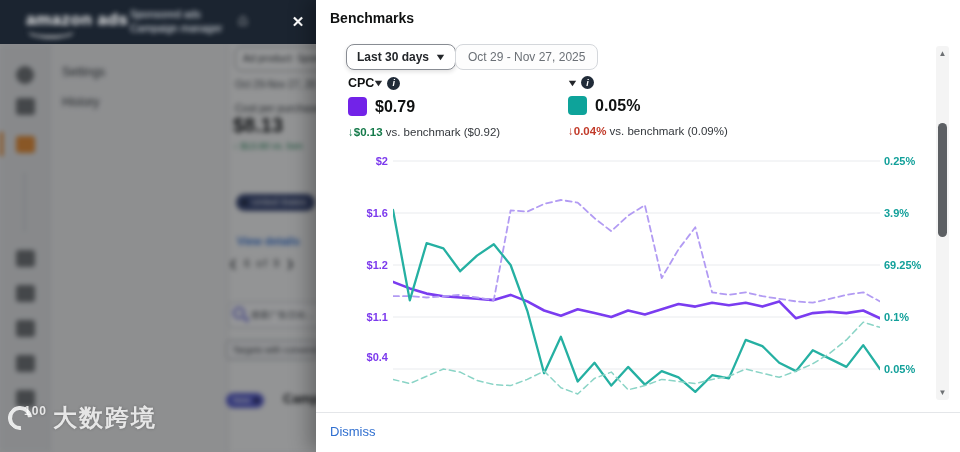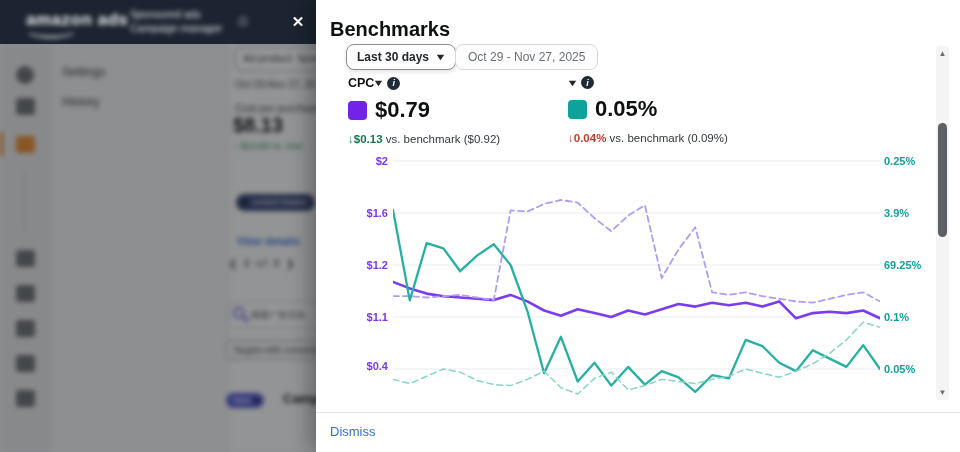--- a/index.html
+++ b/index.html
@@ -44,33 +44,33 @@
   .campaign-h{position:absolute;left:283px;top:347px;color:#0f1114;font-size:13px;font-weight:800;white-space:nowrap;}
 
   
   .watermark{position:absolute;left:8px;top:402px;z-index:6;display:flex;align-items:center;color:rgba(255,255,255,0.82);text-shadow:0 0 3px rgba(0,0,0,0.25);}
   .wm-arc{width:24px;height:24px;border:4px solid rgba(255,255,255,0.82);border-right-color:transparent;border-radius:50%;transform:rotate(40deg);}
   .wm-100{font-size:12px;font-weight:700;margin:-14px 6px 0 -8px;letter-spacing:1px;}
   .wm-text{font-size:24px;font-weight:600;letter-spacing:2px;}
 
   
   .panel{position:absolute;left:316px;top:0;width:644px;height:452px;background:#ffffff;box-shadow:-8px 0 18px rgba(0,0,0,0.28);z-index:4;}
-  .panel-title{position:absolute;left:14px;top:10px;font-size:20px;font-weight:800;color:#0f1111;margin-top:8px;}
+  .panel-title{position:absolute;left:14px;top:10px;font-size:14px;font-weight:800;color:#0f1111;}
   .btn{position:absolute;height:26px;border-radius:8px;font-size:12px;display:flex;align-items:center;cursor:pointer;}
   .btn-range{left:30px;top:44px;padding:0 10px;background:#fff;border:1px solid #888c93;color:#23262a;font-weight:600;box-shadow:0 2px 4px rgba(15,17,17,0.12);gap:7px;}
   .btn-date{left:139px;top:44px;padding:0 12px;background:#fdfdfd;border:1px solid #d4d7db;color:#6b7076;}
   .chev{font-size:9px;color:#23262a;transform:scaleX(1.4);}
   .metric{position:absolute;top:76px;}
   .metric.m0{left:32px;}
   .metric.m1{left:252px;}
   .metric-head{display:flex;align-items:center;font-size:12.5px;color:#0f1111;font-weight:600;cursor:pointer;}
   .info-dot{width:13px;height:13px;border-radius:50%;background:#202b38;color:#fff;font-size:9px;font-style:italic;font-weight:700;display:inline-flex;align-items:center;justify-content:center;margin-left:4px;cursor:pointer;}
   .metric-valrow{display:flex;align-items:center;gap:8px;margin-top:7px;}
   .swatch{width:19px;height:19px;border-radius:4px;}
-  .metric-value{font-size:22px;font-weight:800;color:#0f1111;}
+  .metric-value{font-size:16px;font-weight:800;color:#0f1111;}
   .metric-delta{margin-top:10px;font-size:11.5px;color:#33373c;}
   .delta-good{color:#157a4a;font-weight:600;}
   .delta-bad{color:#c23b2a;font-weight:600;}
   .arrow{font-weight:700;}
 
   .chart-wrap{position:absolute;left:30px;top:150px;width:600px;height:256px;}
   .ylab{position:absolute;height:14px;line-height:14px;font-size:11px;}
   .ylab.left{left:0;width:42px;text-align:right;color:#7c3aed;font-weight:600;}
   .ylab.right{left:538px;width:60px;text-align:left;color:#12a09a;font-weight:600;}
   .chart-svg{position:absolute;left:47px;top:0;}
@@ -130,20 +130,25 @@
         <div class="top-sub">
           <span>Sponsored ads</span><br>
           <span>Campaign manager</span>
         </div>
         <span class="home-ic">⌂</span>
       </div>
       <button class="close-btn">✕</button>
     </div>
   </div>
 
+  <div class="watermark">
+    <div class="wm-arc"></div>
+    <div class="wm-100">100</div>
+    <div class="wm-text">大数跨境</div>
+  </div>
 
   <div class="panel">
     <div class="panel-title">Benchmarks</div>
 
     <div class="btn btn-range">
       <span>Last 30 days</span>
       <span class="chev">▼</span>
     </div>
     <div class="btn btn-date">
       <span>Oct 29 - Nov 27, 2025</span>
@@ -177,21 +182,21 @@
         <span class="delta-bad arrow">↓</span><span class="delta-bad">0.04%</span><span> vs. benchmark (0.09%)</span>
       </div>
     </div>
 
     <div class="chart-wrap">
       <div id="yleft">
           <div class="ylab left" style="top: 4px;">$2</div>
           <div class="ylab left" style="top: 56px;">$1.6</div>
           <div class="ylab left" style="top: 108px;">$1.2</div>
           <div class="ylab left" style="top: 160px;">$1.1</div>
-          <div class="ylab left" style="top: 209px;">$0.4</div>
+          <div class="ylab left" style="top: 200px;">$0.4</div>
         </div>
       <svg class="chart-svg" id="chartsvg" width="487" height="252" viewBox="0 0 487 252">
           <line x1="0" x2="487" y1="11" y2="11" stroke="#e9ebee" stroke-width="1"></line>
           <line x1="0" x2="487" y1="63" y2="63" stroke="#e9ebee" stroke-width="1"></line>
           <line x1="0" x2="487" y1="115" y2="115" stroke="#e9ebee" stroke-width="1"></line>
           <line x1="0" x2="487" y1="167" y2="167" stroke="#e9ebee" stroke-width="1"></line>
           <line x1="0" x2="487" y1="219" y2="219" stroke="#e9ebee" stroke-width="1"></line>
           <polyline points="0.0,131.9 16.8,138.4 33.6,143.6 50.4,146.2 67.2,147.5 84.0,148.8 100.8,150.1 117.6,144.9 134.3,151.4 151.1,160.5 167.9,165.7 184.7,159.2 201.5,163.1 218.3,167.0 235.1,160.5 251.9,164.4 268.7,159.2 285.5,154.0 302.3,156.6 319.1,152.7 335.9,155.3 352.7,152.7 369.4,156.6 386.2,151.4 403.0,168.3 419.8,163.1 436.6,161.8 453.4,163.1 470.2,160.5 487.0,168.3" fill="none" stroke="#7a3cf0" stroke-width="2.6" stroke-linejoin="round" stroke-linecap="round"></polyline>
           <polyline points="0.0,146.2 16.8,146.2 33.6,147.5 50.4,146.2 67.2,144.9 84.0,147.5 100.8,150.1 117.6,60.4 134.3,61.7 151.1,53.9 167.9,50.0 184.7,52.6 201.5,68.2 218.3,81.2 235.1,65.6 251.9,55.2 268.7,128.0 285.5,99.4 302.3,77.3 319.1,142.3 335.9,144.9 352.7,142.3 369.4,146.2 386.2,148.8 403.0,151.4 419.8,152.7 436.6,148.8 453.4,144.9 470.2,142.3 487.0,151.4" fill="none" stroke="#b29bf3" stroke-width="1.8" stroke-linejoin="round" stroke-linecap="round" stroke-dasharray="6 4"></polyline>
           <polyline points="0.0,59.9 16.8,150.4 33.6,93.2 50.4,98.4 67.2,121.2 84.0,105.6 100.8,94.2 117.6,115.0 134.3,160.8 151.1,223.2 167.9,186.8 184.7,231.5 201.5,212.8 218.3,235.6 235.1,216.9 251.9,234.6 268.7,221.1 285.5,227.3 302.3,241.9 319.1,225.2 335.9,228.4 352.7,189.9 369.4,196.1 386.2,212.8 403.0,221.1 419.8,200.3 436.6,208.6 453.4,216.9 470.2,195.1 487.0,219.0" fill="none" stroke="#25b0a2" stroke-width="2.3" stroke-linejoin="round" stroke-linecap="round"></polyline>

